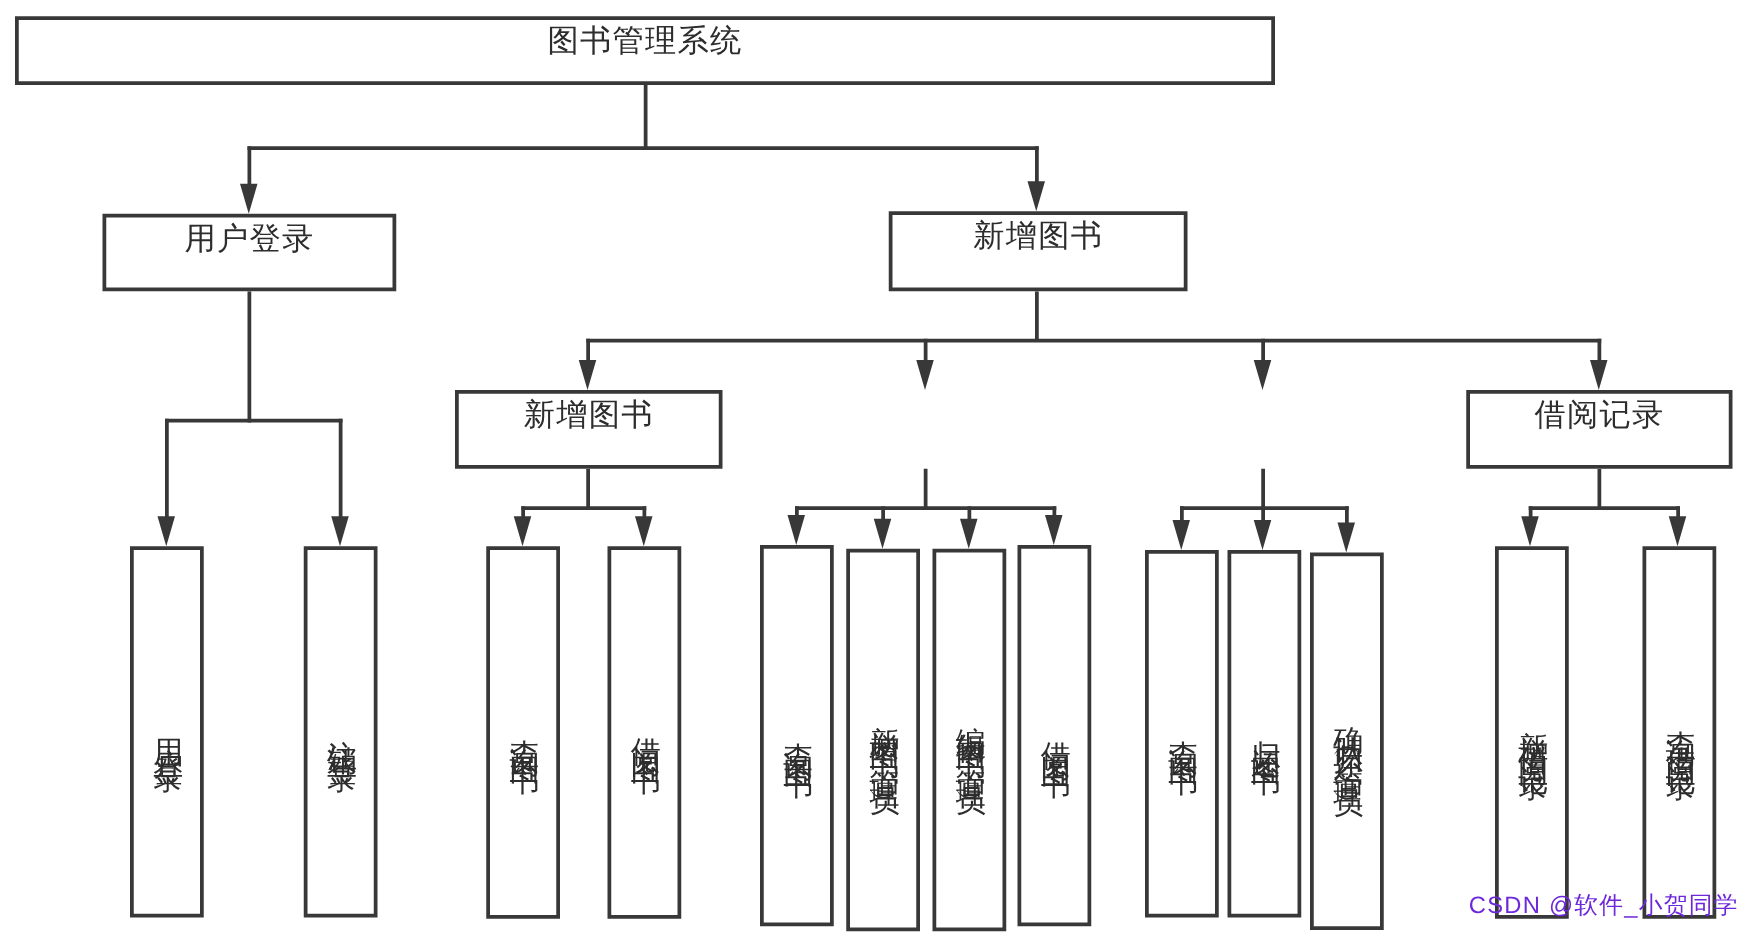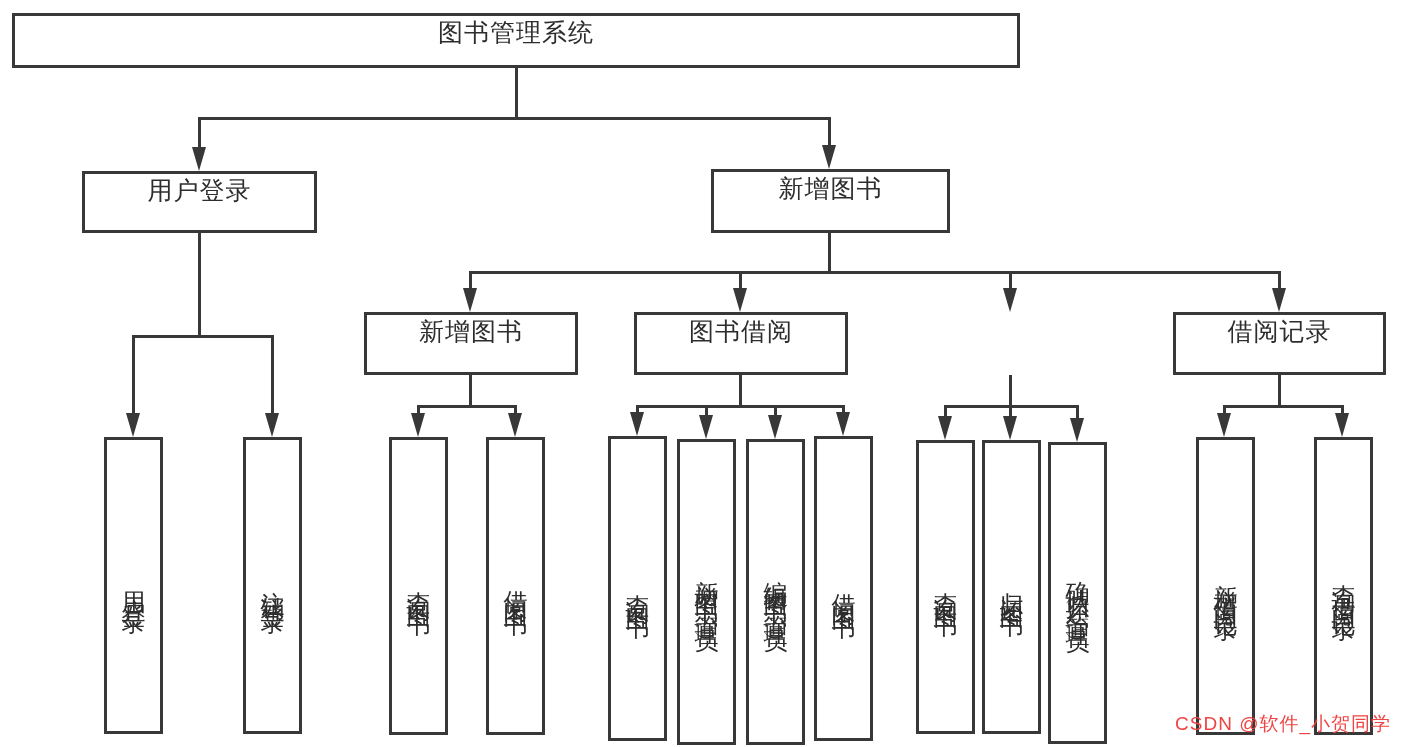--- a/index.html
+++ b/index.html
@@ -141,23 +141,20 @@
   <div class="hbox" style="left:82px;top:171px;width:235px;height:62px">
     <span class="label">用户登录</span>
   </div>
   <div class="hbox" style="left:711px;top:169px;width:239px;height:64px">
     <span class="label">新增图书</span>
   </div>
 
   <div class="hbox" style="left:364px;top:312px;width:214px;height:63px">
     <span class="label">新增图书</span>
   </div>
-  <div class="hbox" style="left:634px;top:312px;width:214px;height:63px">
-    <span class="label">图书借阅</span>
-  </div>
   <div class="hbox" style="left:1173px;top:312px;width:213px;height:63px">
     <span class="label">借阅记录</span>
   </div>
 
   <div class="vbox" style="left:104px;top:437px;height:297px">
     <span class="vlabel">用户登录</span>
   </div>
   <div class="vbox" style="left:243px;top:437px;height:297px">
     <span class="vlabel">注销登录</span>
   </div>
@@ -192,15 +189,15 @@
     <span class="vlabel">确认归还（管理员）</span>
   </div>
 
   <div class="vbox" style="left:1196px;top:437px;height:298px">
     <span class="vlabel">新增借阅记录</span>
   </div>
   <div class="vbox" style="left:1314px;top:437px;height:298px">
     <span class="vlabel">查询借阅记录</span>
   </div>
 
-  <div class="watermark" style="color: #ef4444;">CSDN @软件_小贺同学</div>
+  <div class="watermark" style="color: #6d28d9;">CSDN @软件_小贺同学</div>
 
 </div>
 
 </body></html>

